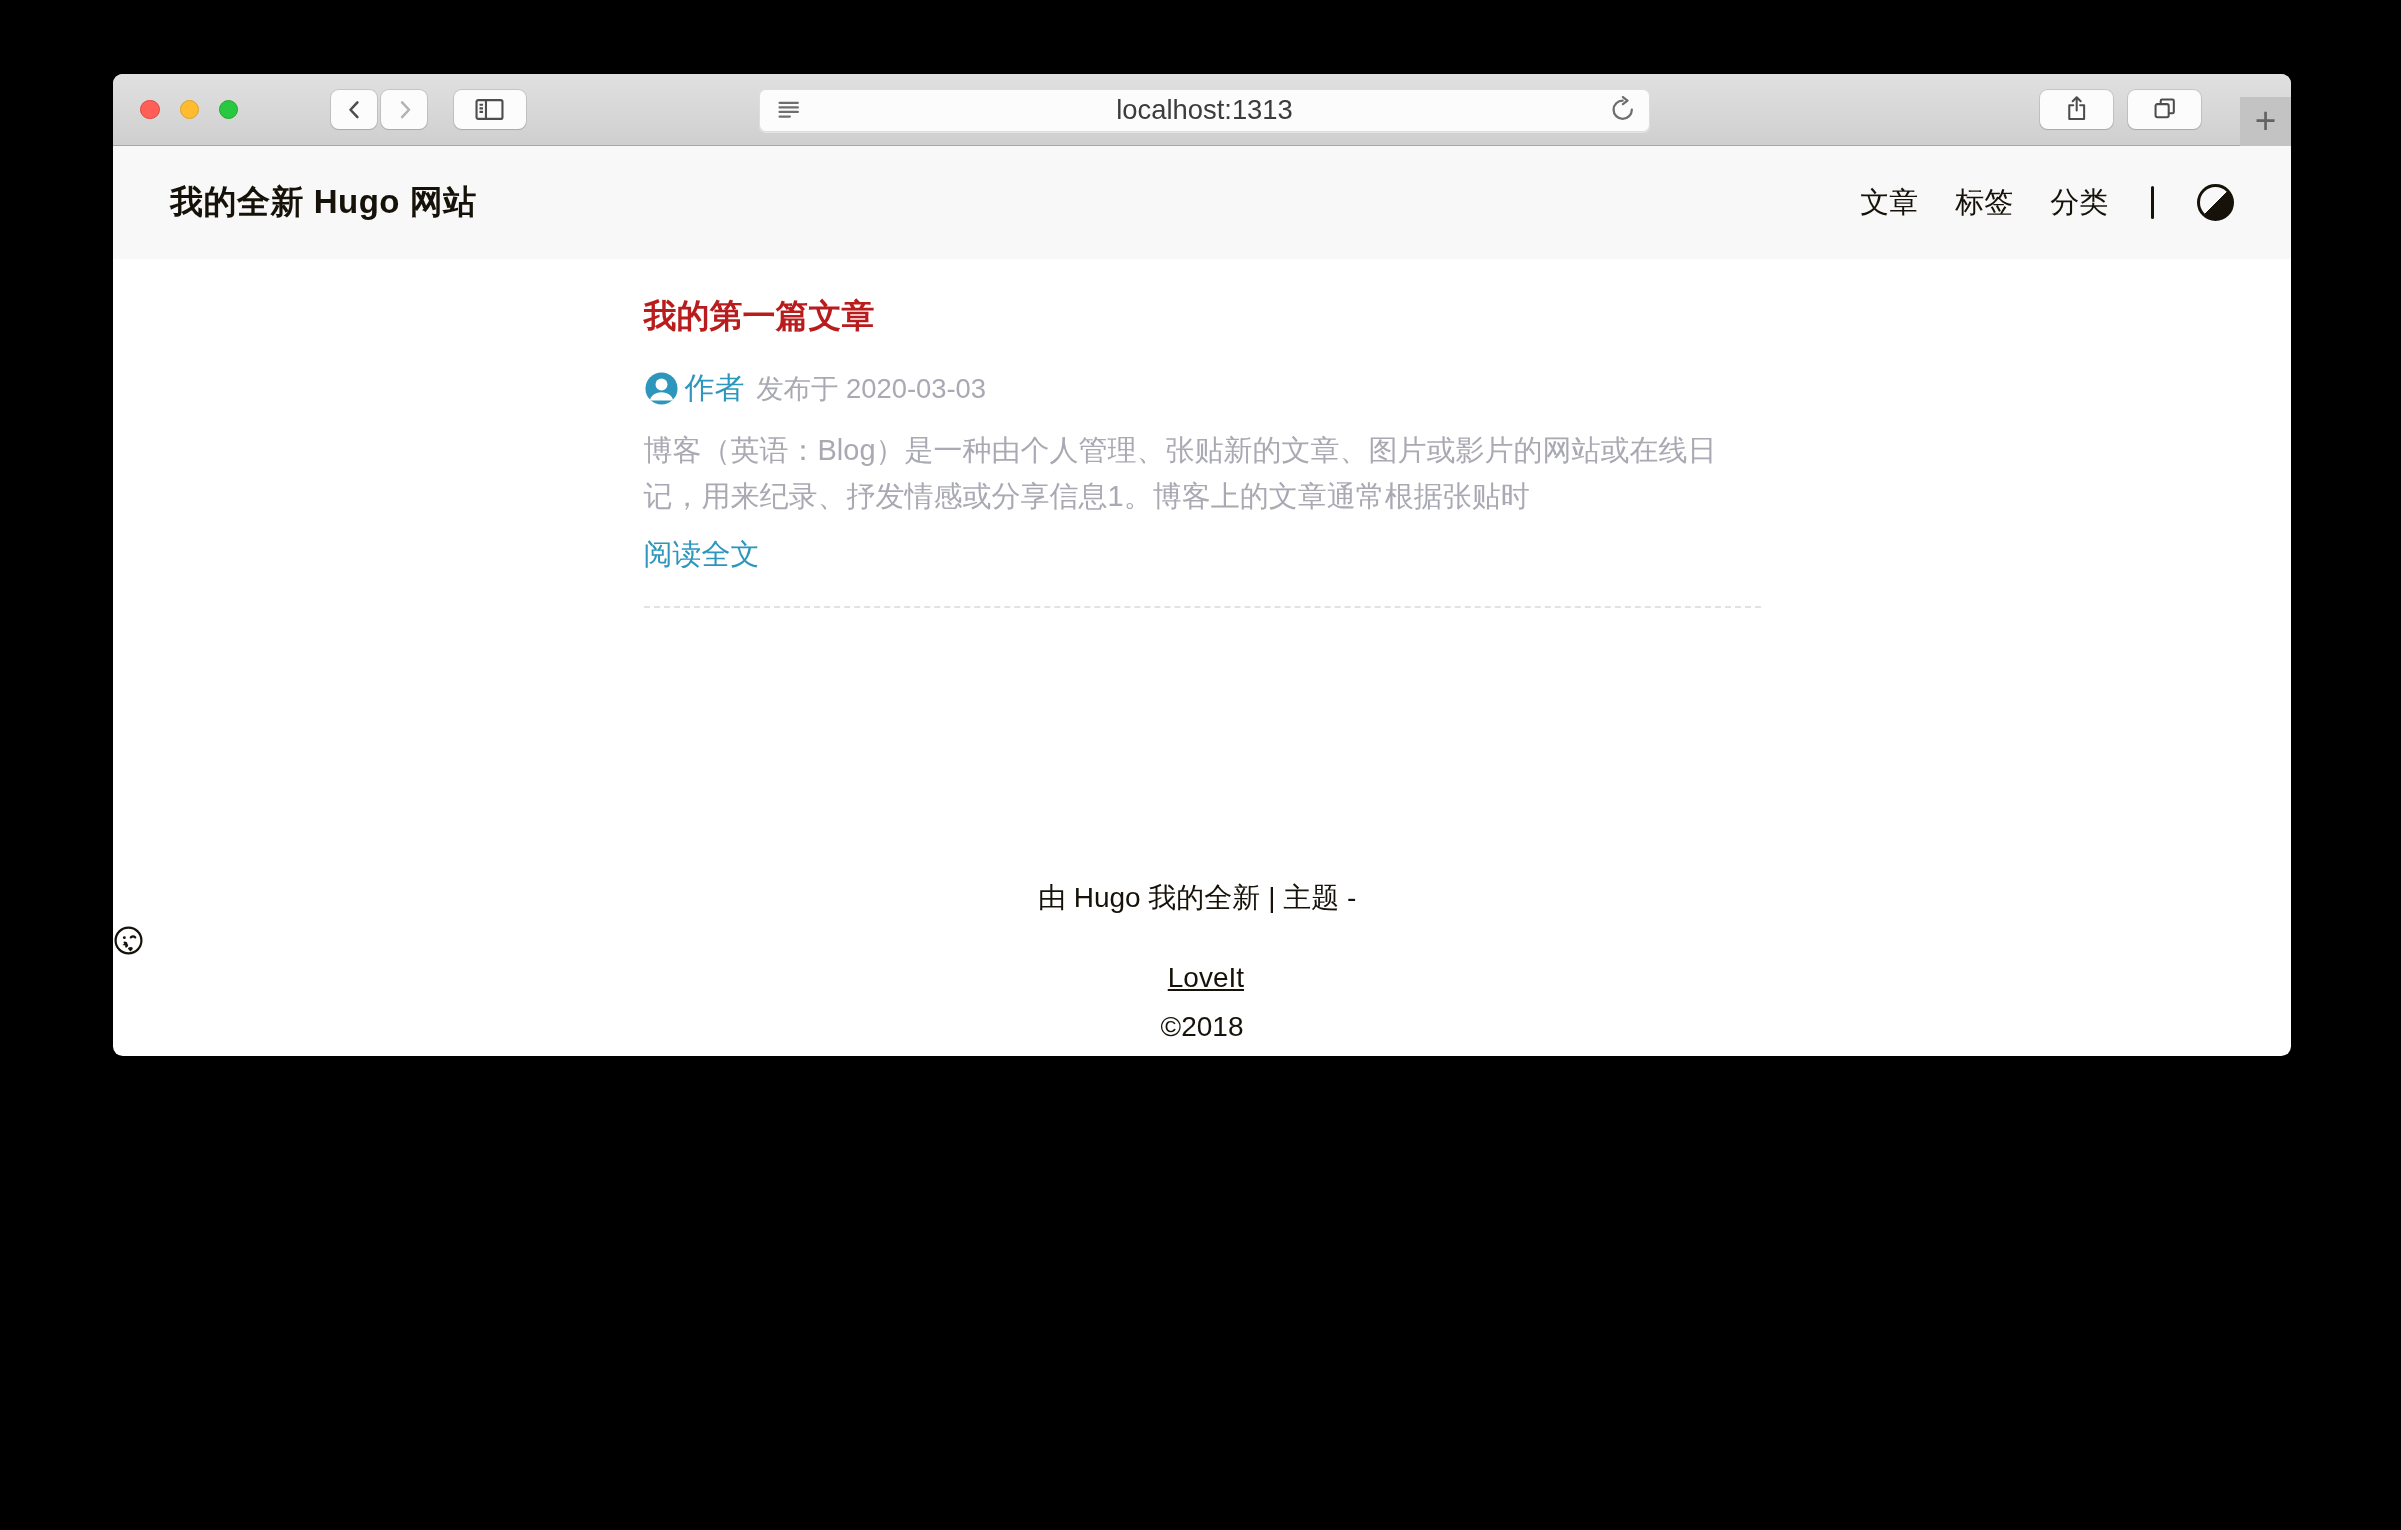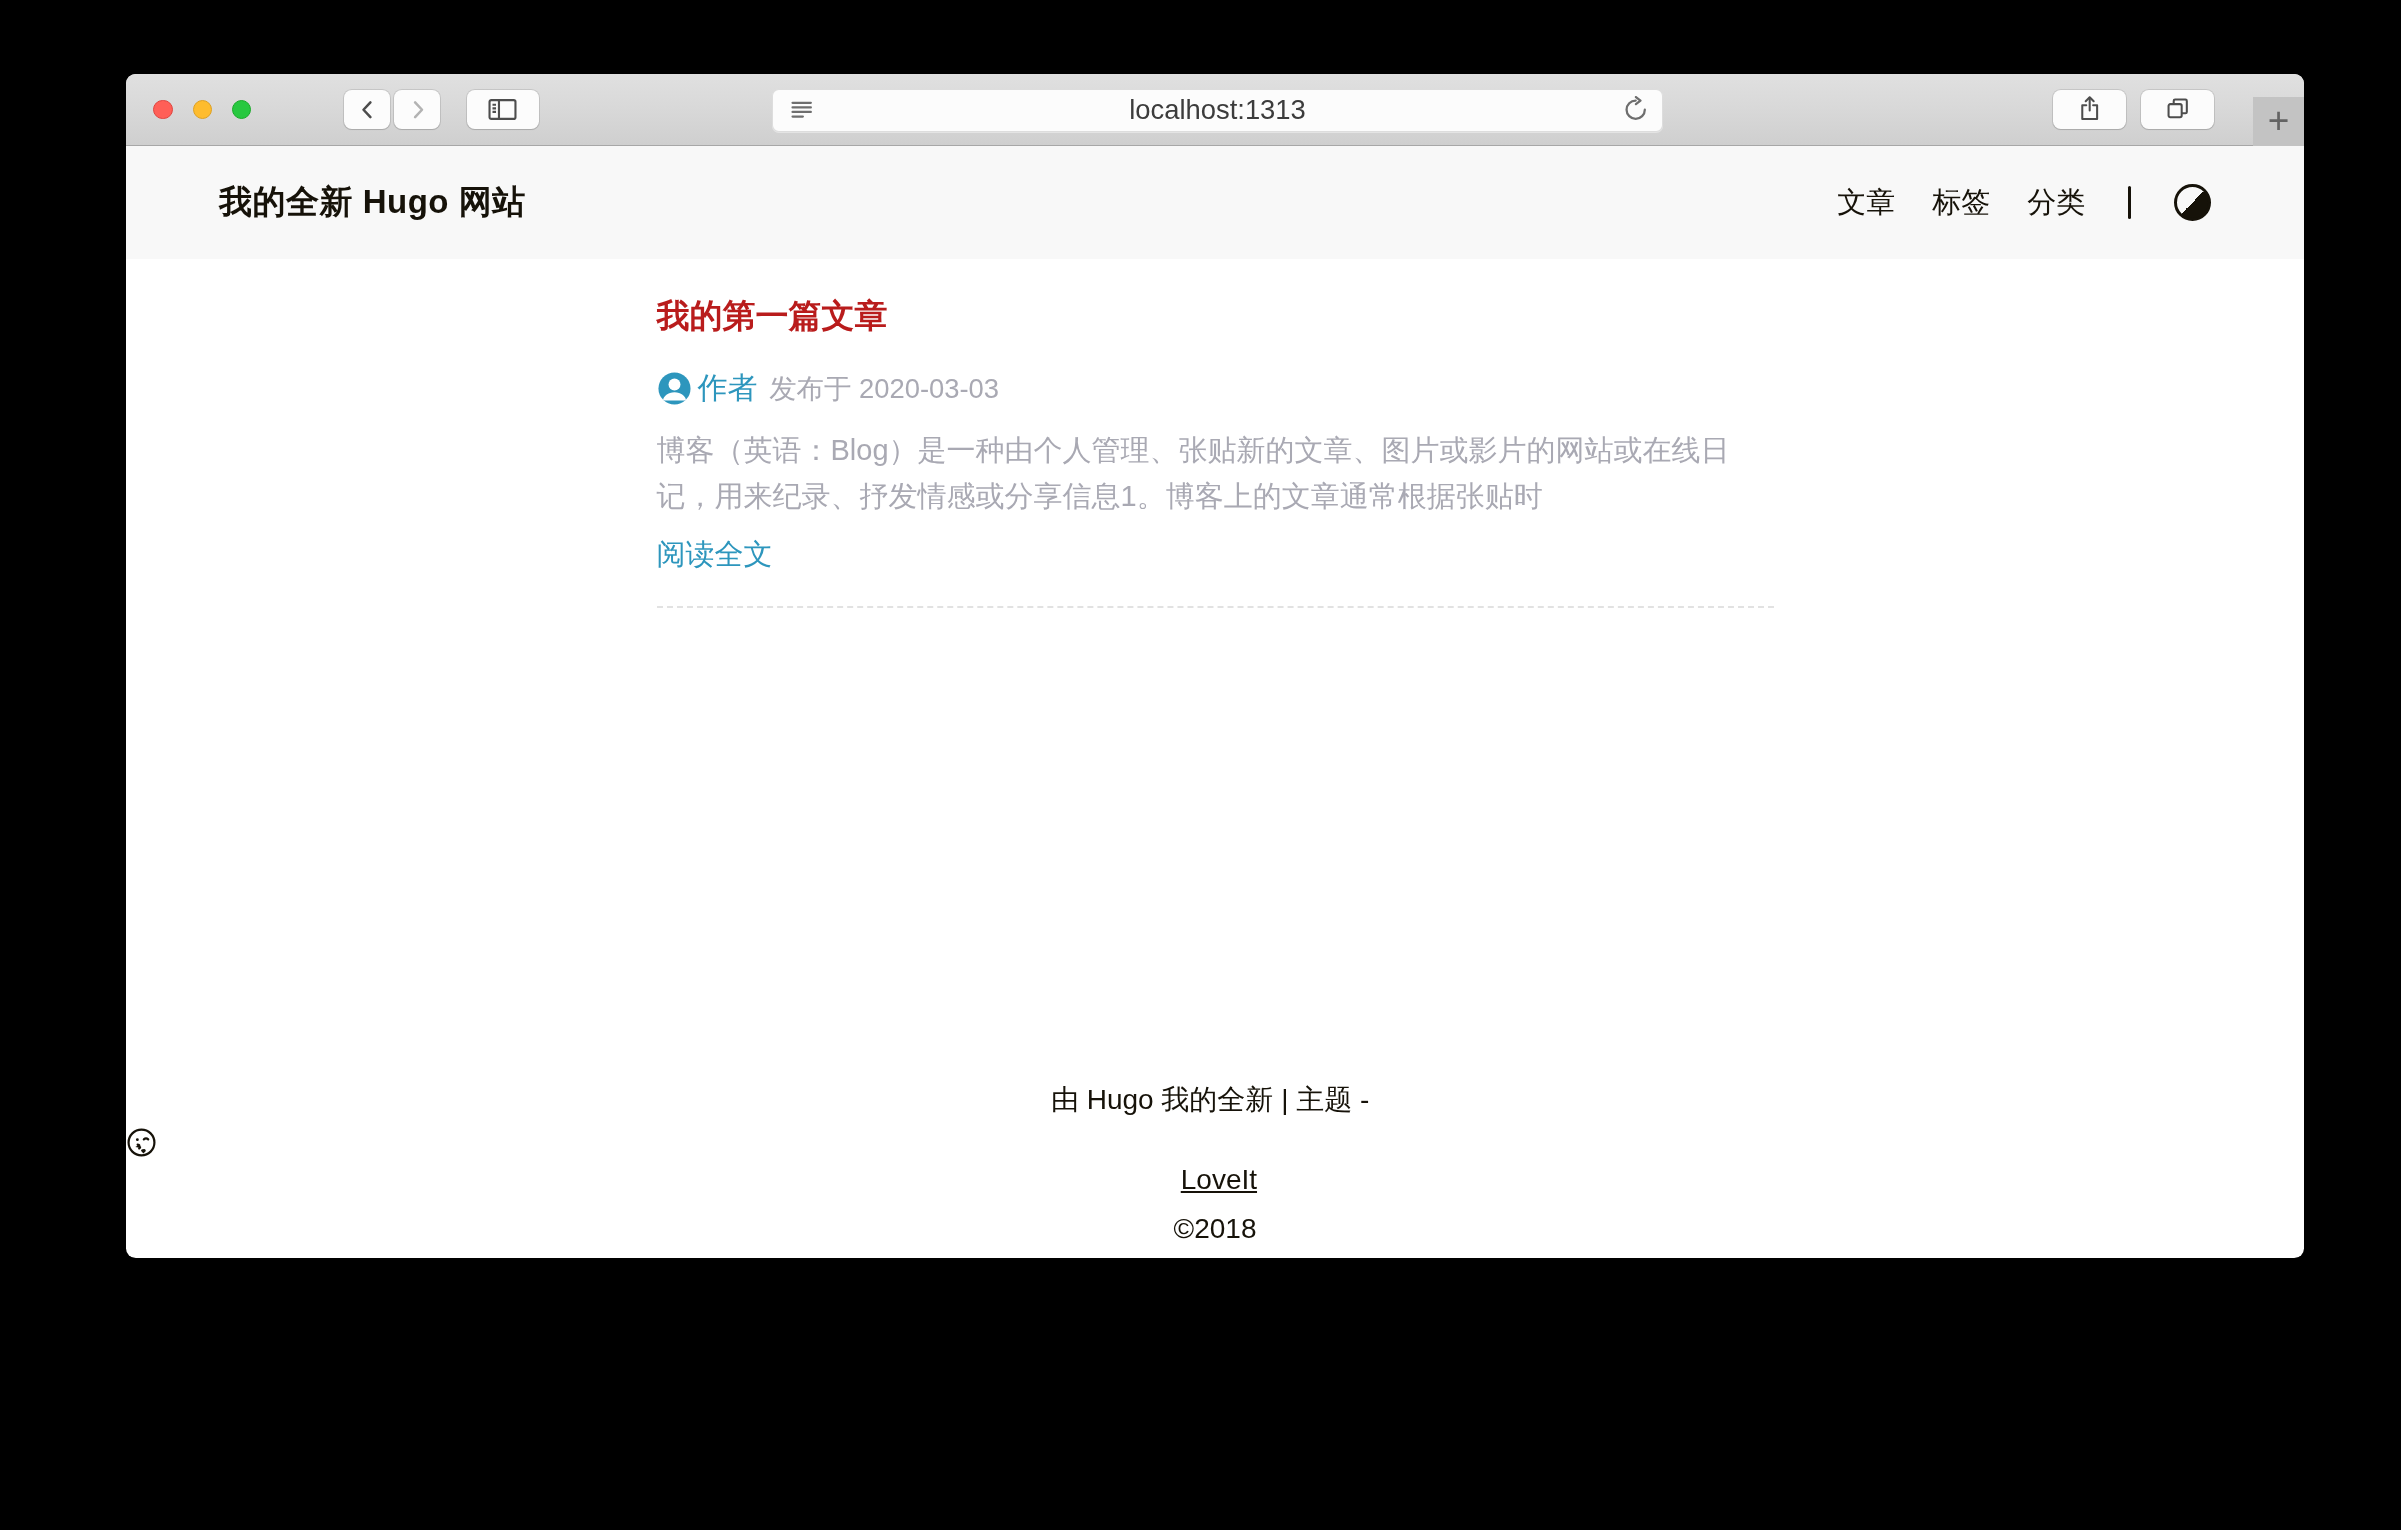--- a/index.html
+++ b/index.html
@@ -1,20 +1,20 @@
 <!DOCTYPE html>
 <html><head>
 <meta charset="utf-8">
 <style>
   * { margin:0; padding:0; box-sizing:border-box; }
   html,body { width:2401px; height:1531px; background:#000; overflow:hidden;
               font-family:"Liberation Sans","DejaVu Sans",sans-serif; }
 
   
-  .window { position:absolute; left:126px; top:74px; width:2178px; height:1184px;
+  .window { position:absolute; left:113px; top:74px; width:2178px; height:982px;
             background:#fff; border-radius:9.8px; overflow:hidden;
             box-shadow:0 29px 88px 19.6px rgba(0,0,0,.85); }
 
   
   .toolbar { position:relative; height:72px;
              background:linear-gradient(#e0e0e0,#d9d9d9 45%,#cfcfcf);
              border-bottom:1px solid #a7a7a7;
              display:flex; align-items:center; }
   .traffic { display:flex; gap:19.6px; margin-left:27.4px; }
   .light { width:19.6px; height:19.6px; border-radius:50%; }
@@ -40,21 +40,21 @@
 
   .right-cluster { position:absolute; right:90px; top:15.7px; display:flex; gap:14.7px; }
   .right-cluster .tb-btn { width:73px; }
   .newtab-strip { position:absolute; right:0; top:22.5px; width:51px; height:49px;
                   background:#c3c3c3; display:flex; align-items:center; justify-content:center;
                   font-size:37px; color:#636363; font-weight:300; }
 
   
   .site-header { height:113px; background:#f8f8f8;
                  display:flex; align-items:center; justify-content:space-between;
-                 padding:0 93px; }
+                 padding:0 57px; }
   .site-title { font-size:33px; font-weight:bold; color:#161209; letter-spacing:0.5px; }
   .site-nav { display:flex; align-items:center; gap:37px; }
   .nav-link { font-size:29px; color:#161209; cursor:pointer; }
   .nav-divider { width:2.9px; height:33px; background:#161209; border-radius:2px; margin:0 5.9px; }
   .theme-toggle { width:37px; height:37px; border-radius:50%;
                   border:3.9px solid #161209;
                   background:linear-gradient(135deg,#f8f8f8 0 50%,#161209 50% 100%); }
 
   
   .main { background:#fff; }

